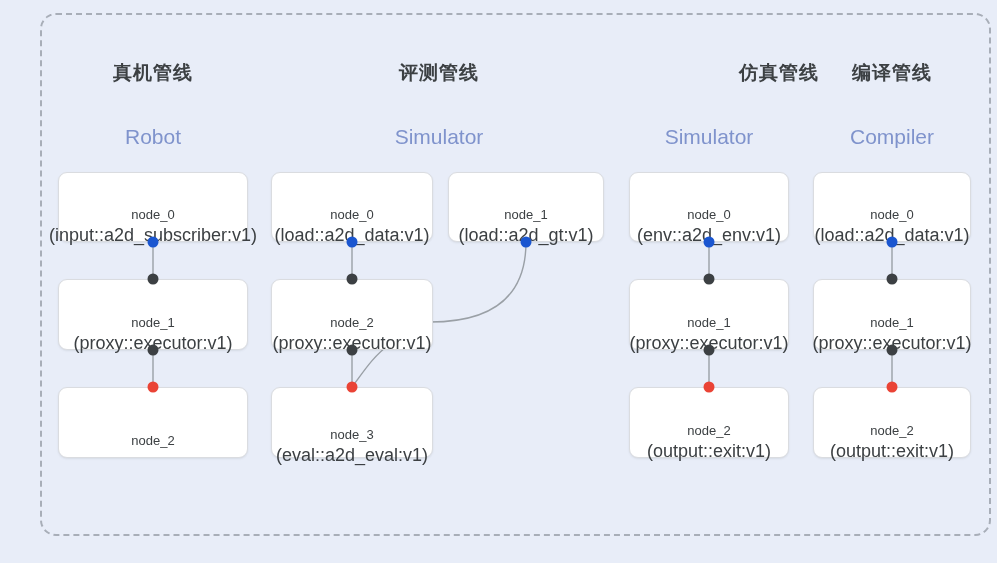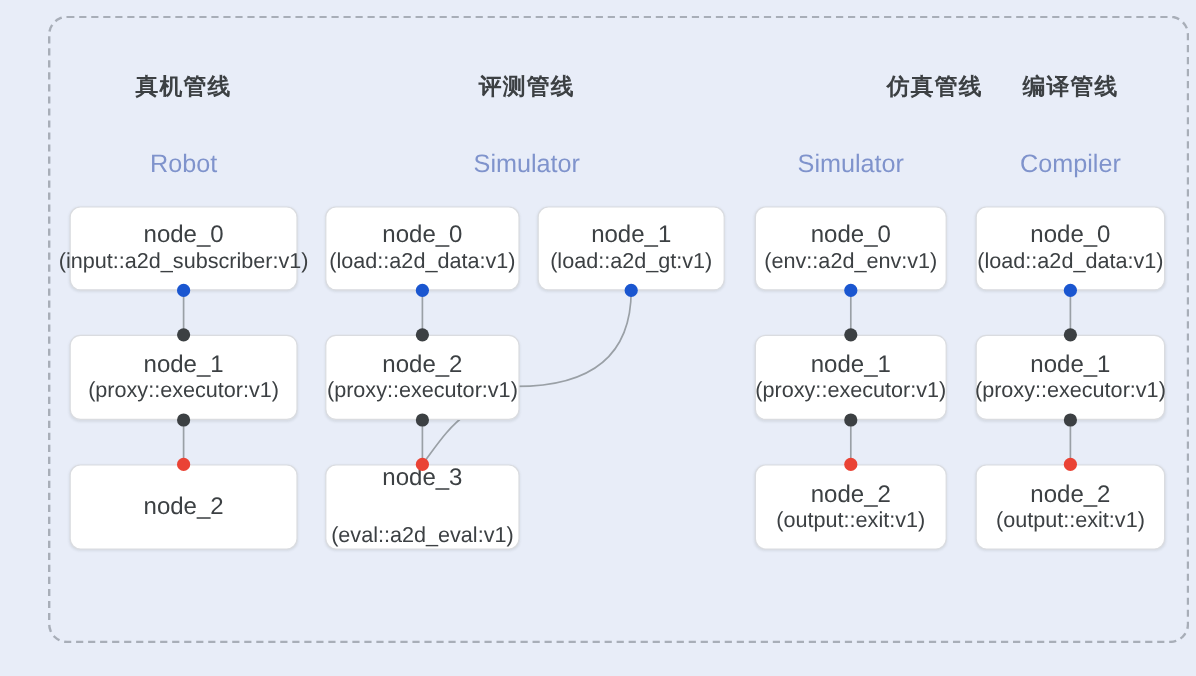--- a/index.html
+++ b/index.html
@@ -65,23 +65,24 @@
     border: 1px solid #dadce0;
     border-radius: 9px;
     box-shadow: 0 1px 2px rgba(60,64,67,0.10);
     display: flex;
     flex-direction: column;
     align-items: center;
     justify-content: center;
     text-align: center;
   }
   .node-title {
-    font-size: 20px;
+    font-size: 13px;
     color: #3c4043;
     line-height: 21px;
+    margin-top: 36px;
   }
   .node-sub {
     font-size: 18px;
     color: #3c4043;
     line-height: 21px;
   }
   .port {
     position: absolute;
     width: 11px;
     height: 11px;

